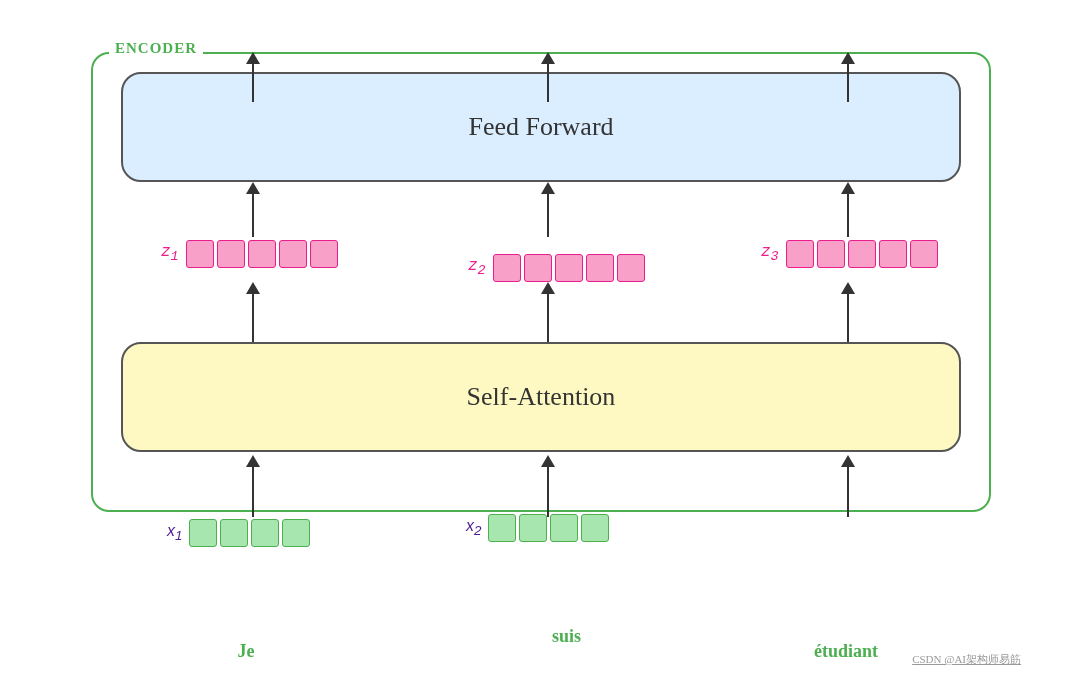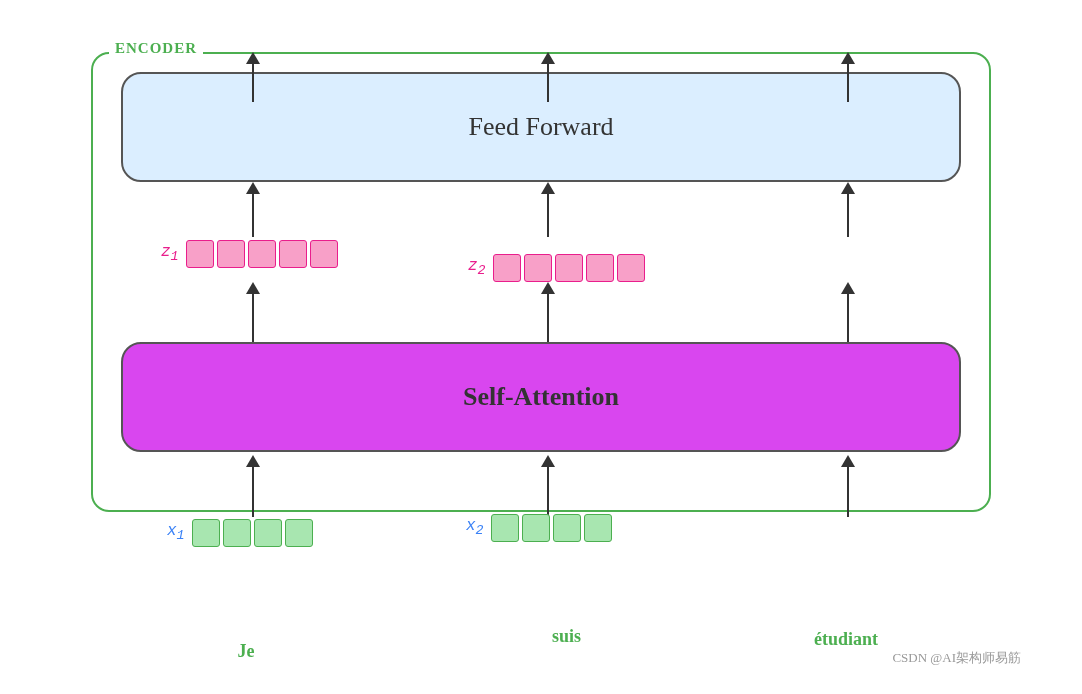--- a/index.html
+++ b/index.html
@@ -57,27 +57,26 @@
       font-size: 26px;
       color: #333;
     }
     
     .self-attention-block {
       position: absolute;
       top: 320px;
       left: 70px;
       right: 70px;
       height: 110px;
-      background: #d946ef;
+      background: #fef9c3;
       border: 2px solid #555;
       border-radius: 20px;
       display: flex;
       align-items: center;
       justify-content: center;
-      font-weight: bold;
     }
     .self-attention-label {
       font-size: 26px;
       color: #333;
     }
 
     
     .arrow {
       position: absolute;
       display: flex;
@@ -121,41 +120,42 @@
     .x-vector-cell {
       width: 28px;
       height: 28px;
       border: 1.5px solid #4caf50;
       background: #a8e6b0;
       border-radius: 3px;
     }
     .x-label {
       font-size: 16px;
       font-style: italic;
-      color: #3b82f6;
+      color: #4c1d95;
       margin-right: 4px;
-      font-family: Liberation Mono, monospace;
+      font-family: Liberation Sans, sans-serif;
     }
 
     
     .word-label {
       position: absolute;
       font-size: 18px;
       font-weight: bold;
       color: #4caf50;
       text-align: center;
     }
 
     
     .watermark {
       position: absolute;
       bottom: 5px;
       right: 10px;
-      font-size: 13px;
+      font-size: 11px;
       color: #999;
+      text-decoration: underline;
     }
   </style>
 </head>
 <body>
 
 <div class="diagram-container">
 
   <div class="encoder-box">
     <span class="encoder-label">ENCODER</span>
   </div>
@@ -209,20 +209,28 @@
 
   <div class="vector-group" style="left: 408px; top: 232px; margin-left: 9px;">
     <span class="vector-label">z<sub>2</sub></span>
     <div class="vector-cell"></div>
     <div class="vector-cell"></div>
     <div class="vector-cell"></div>
     <div class="vector-cell"></div>
     <div class="vector-cell"></div>
   </div>
 
+  <div class="vector-group" style="left: 710px; top: 218px;">
+    <span class="vector-label">z<sub>3</sub></span>
+    <div class="vector-cell"></div>
+    <div class="vector-cell"></div>
+    <div class="vector-cell"></div>
+    <div class="vector-cell"></div>
+    <div class="vector-cell"></div>
+  </div>
 
   <div class="arrow" style="left: 195px; top: 260px; height: 60px; justify-content: flex-start;">
     <div class="arrow-head"></div>
     <div class="arrow-line" style="height: 48px;"></div>
   </div>
 
   <div class="arrow" style="left: 490px; top: 260px; height: 60px; justify-content: flex-start;">
     <div class="arrow-head"></div>
     <div class="arrow-line" style="height: 48px;"></div>
   </div>
@@ -259,16 +267,16 @@
     <span class="x-label">x<sub>2</sub></span>
     <div class="x-vector-cell"></div>
     <div class="x-vector-cell"></div>
     <div class="x-vector-cell"></div>
     <div class="x-vector-cell"></div>
   </div>
 
 
   <div class="word-label" style="left: 155px; bottom: 10px; width: 80px;">Je</div>
   <div class="word-label" style="left: 450px; bottom: 25px; width: 80px; text-align: right;">suis</div>
-  <div class="word-label" style="left: 750px; bottom: 22px; width: 90px;">étudiant</div>
+  <div class="word-label" style="left: 750px; bottom: 10px; width: 90px;">étudiant</div>
 
   <div class="watermark">CSDN @AI架构师易筋</div>
 </div>
 
 </body></html>

